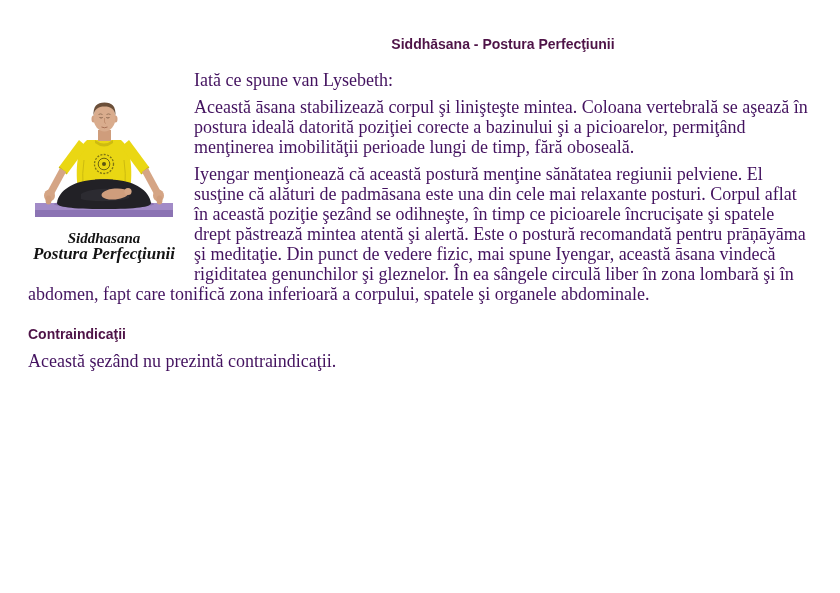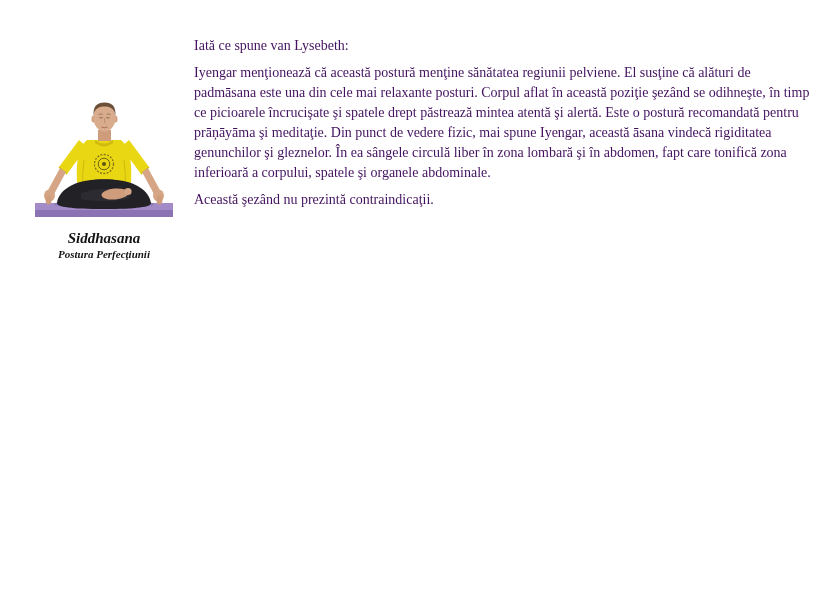--- a/index.html
+++ b/index.html
@@ -29,27 +29,27 @@
   }
   .sec-heading{
     font-family:"Liberation Sans", sans-serif;
     font-size:14px;font-weight:bold;
     color:#4e1347;
     margin:0 0 8px 0;
     line-height:17px;
   }
   .sec-heading.contra{margin-top:22px;}
   .body-text{
-    font-size:14px;
+    font-size:18px;
     line-height:20px;
     margin:0 0 7px 0;
   }
   .fig-caption{margin-top:8px;color:#141414;font-family:"Liberation Serif", serif;}
   .cap-title{font-size:15px;font-weight:bold;font-style:italic;line-height:17px;}
-  .cap-sub{font-size:11px;font-weight:bold;font-style:italic;line-height:14px;}
+  .cap-sub{font-size:17px;font-weight:bold;font-style:italic;line-height:14px;}
 </style>
 </head>
 <body>
 
 <div class="page">
 
   <figure class="pose-figure" style="margin-left:0;margin-bottom:12px;">
     <svg width="150" height="132" viewBox="0 0 150 132" xmlns="http://www.w3.org/2000/svg">
 
       <g>
@@ -108,19 +108,22 @@
         <ellipse cx="129.5" cy="105.5" rx="5.5" ry="6" fill="#d5a585"></ellipse>
         <ellipse cx="130.5" cy="110" rx="3" ry="4.6" fill="#cf9d7c"></ellipse>
       </g>
     </svg>
     <figcaption class="fig-caption">
       <div class="cap-title">Siddhasana</div>
       <div class="cap-sub">Postura Perfecţiunii</div>
     </figcaption>
   </figure>
 
+  <h1 class="doc-title">Siddhāsana - Postura Perfecţiunii</h1>
 
   <p class="body-text">Iată ce spune van Lysebeth:</p>
+  <p class="body-text">Această āsana stabilizează corpul şi linişteşte mintea. Coloana vertebrală se aşează în postura ideală datorită poziţiei corecte a bazinului şi a picioarelor, permiţând menţinerea imobilităţii perioade lungi de timp, fără oboseală.</p>
   <p class="body-text">Iyengar menţionează că această postură menţine sănătatea regiunii pelviene. El susţine că alături de padmāsana este una din cele mai relaxante posturi. Corpul aflat în această poziţie şezând se odihneşte, în timp ce picioarele încrucişate şi spatele drept păstrează mintea atentă şi alertă. Este o postură recomandată pentru prāņāyāma şi meditaţie. Din punct de vedere fizic, mai spune Iyengar, această āsana vindecă rigiditatea genunchilor şi gleznelor. În ea sângele circulă liber în zona lombară şi în abdomen, fapt care tonifică zona inferioară a corpului, spatele şi organele abdominale.</p>
 
+  <h2 class="sec-heading contra">Contraindicaţii</h2>
   <p class="body-text">Această şezând nu prezintă contraindicaţii.</p>
 
 </div>
 
 </body></html>

